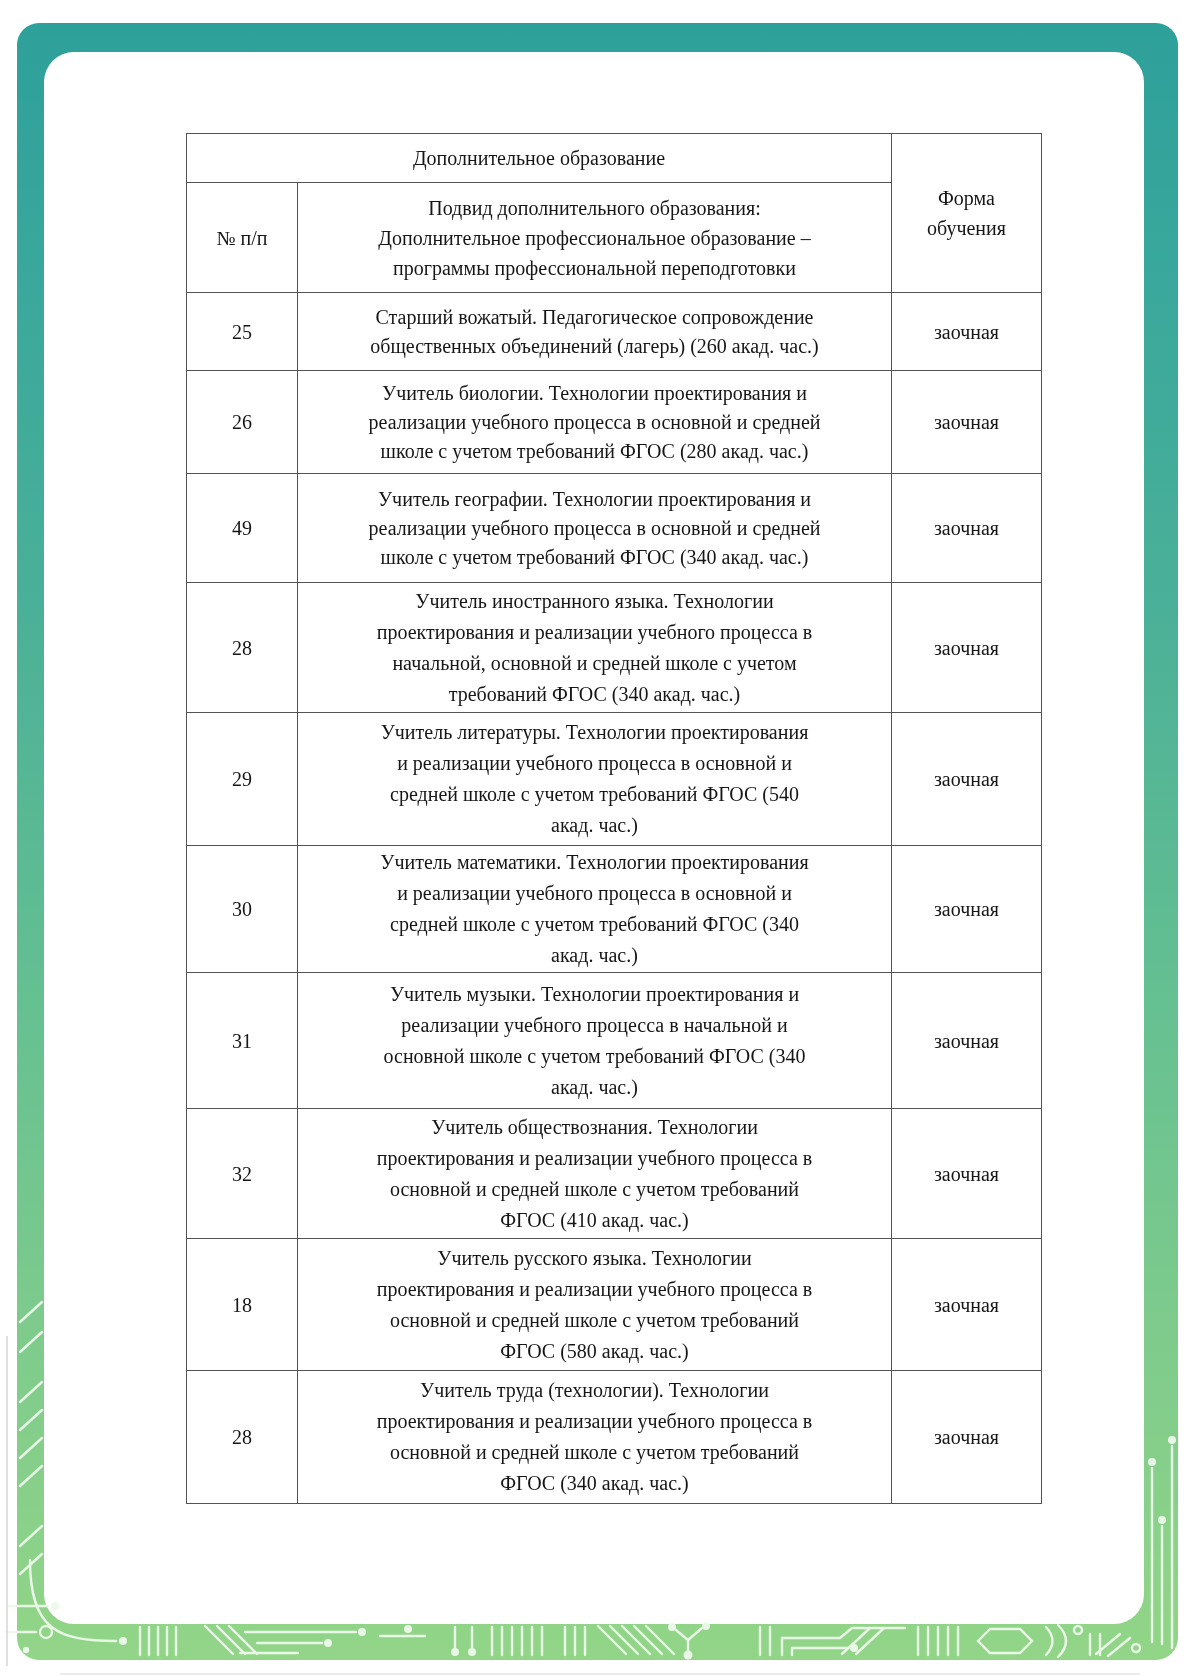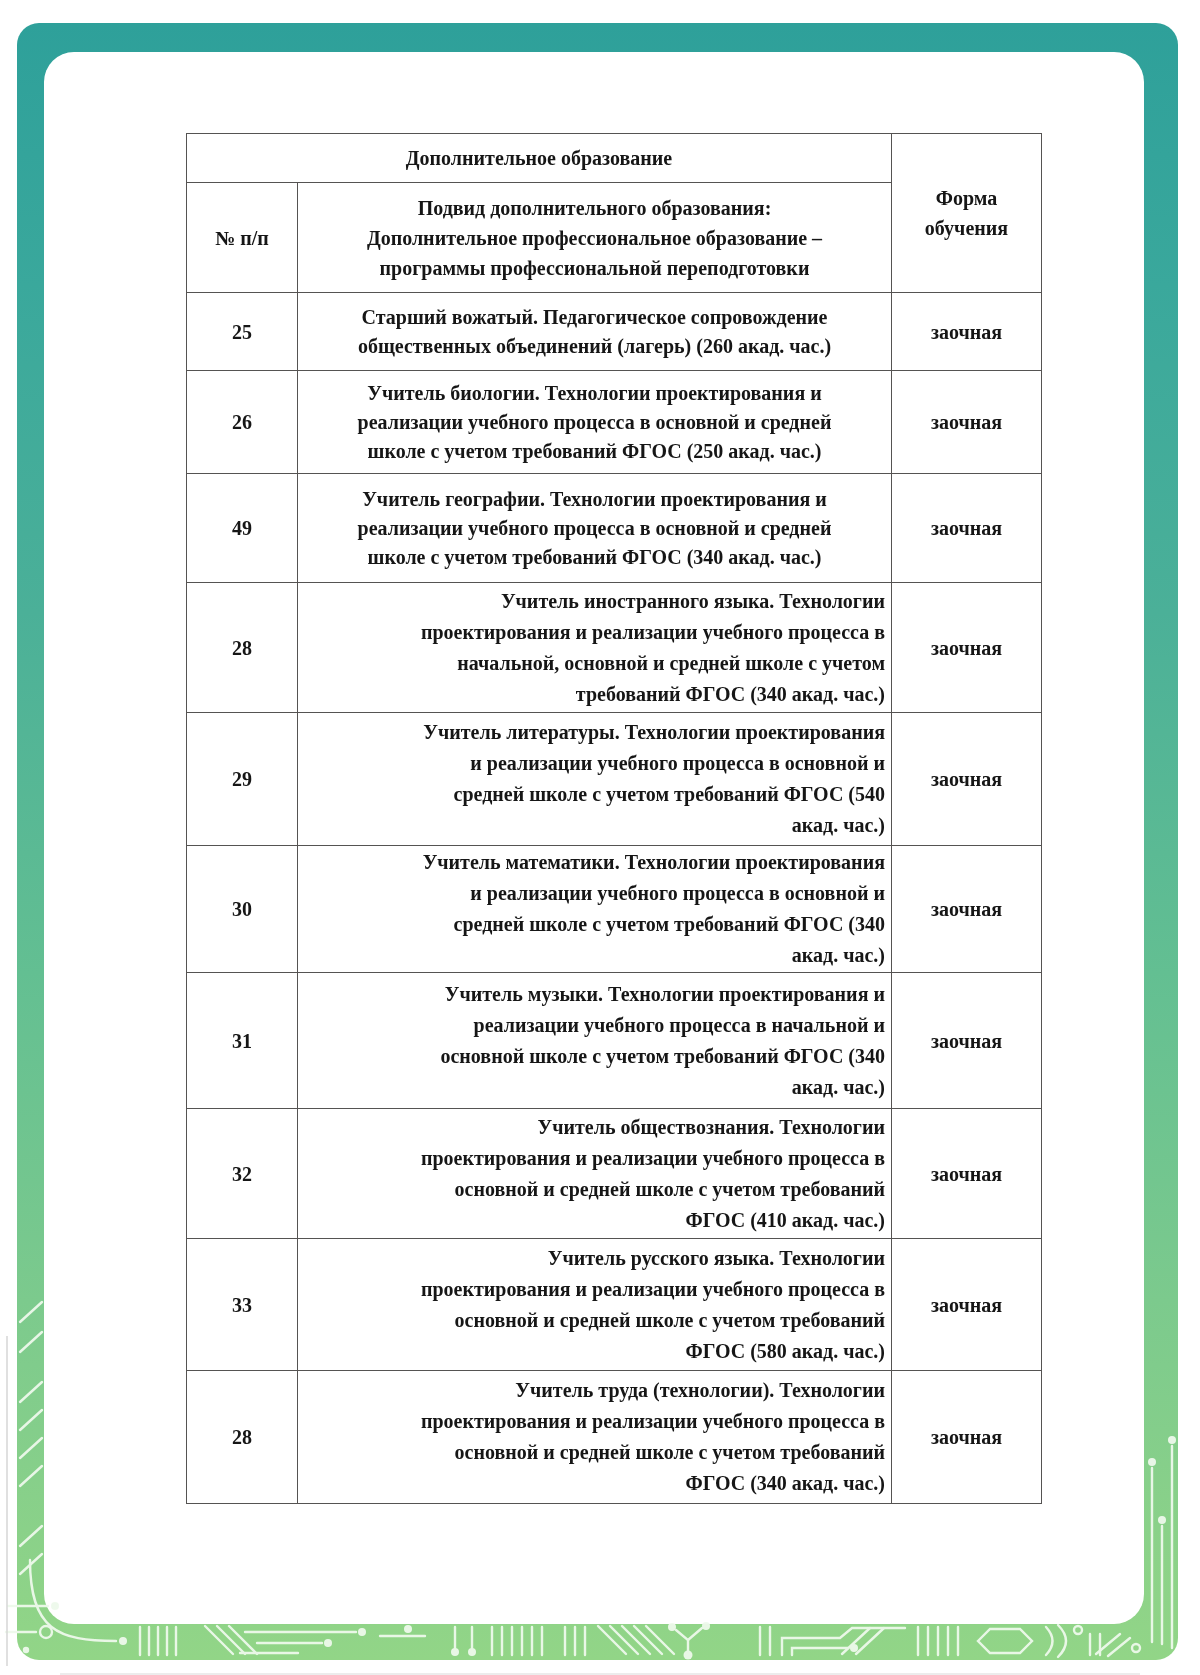--- a/index.html
+++ b/index.html
@@ -44,34 +44,34 @@
     position: absolute; left: 60px; right: 60px; bottom: 0;
     height: 2px; background: #ececec;
   }
 
   
   .doc-table {
     position: absolute; left: 186px; top: 133px;
     width: 855px;
     border-collapse: collapse; table-layout: fixed;
     color: #161616;
-    font-weight: 700; font-size: 20px;
+    font-weight: 400; font-size: 20px;
   }
   .doc-table td {
     border: 1.5px solid #555352;
     text-align: center; vertical-align: middle;
     padding: 0 6px;
     overflow: hidden;
   }
   .h-group   { line-height: 26px; }
   .h-prog    { white-space: pre-line; line-height: 30px; }
   .h-form    { white-space: pre-line; line-height: 30px; }
   .t-num     { line-height: 24px; }
   .t-prog    { white-space: pre-line; line-height: 29px; padding: 0 16px; }
-  .t-prog.lh4 { line-height: 31px; text-align: right; }
+  .t-prog.lh4 { line-height: 31px; }
   .t-form    { line-height: 24px; }
 </style>
 </head>
 <body>
 
 <div class="frame-outer"></div>
 <div class="frame-inner"></div>
 
 <svg class="circuit-svg" viewBox="0 0 1200 1675" xmlns="http://www.w3.org/2000/svg">
   <g stroke="#eef9ec" stroke-width="2.4" fill="none" stroke-linecap="round" opacity="0.95">
@@ -192,21 +192,21 @@
     <tr style="height:78px">
       <td class="t-num">25</td>
       <td class="t-prog">Старший вожатый. Педагогическое сопровождение
 общественных объединений (лагерь) (260 акад. час.)</td>
       <td class="t-form">заочная</td>
     </tr>
     <tr style="height:103px">
       <td class="t-num">26</td>
       <td class="t-prog">Учитель биологии. Технологии проектирования и
 реализации учебного процесса в основной и средней
-школе с учетом требований ФГОС (250 акад. час.)</td>
+школе с учетом требований ФГОС (280 акад. час.)</td>
       <td class="t-form">заочная</td>
     </tr>
     <tr style="height:109px">
       <td class="t-num">49</td>
       <td class="t-prog">Учитель географии. Технологии проектирования и
 реализации учебного процесса в основной и средней
 школе с учетом требований ФГОС (340 акад. час.)</td>
       <td class="t-form">заочная</td>
     </tr>
     <tr style="height:130px">
@@ -243,21 +243,21 @@
     </tr>
     <tr style="height:130px">
       <td class="t-num">32</td>
       <td class="t-prog lh4">Учитель обществознания. Технологии
 проектирования и реализации учебного процесса в
 основной и средней школе с учетом требований
 ФГОС (410 акад. час.)</td>
       <td class="t-form">заочная</td>
     </tr>
     <tr style="height:132px">
-      <td class="t-num">33</td>
+      <td class="t-num">18</td>
       <td class="t-prog lh4">Учитель русского языка. Технологии
 проектирования и реализации учебного процесса в
 основной и средней школе с учетом требований
 ФГОС (580 акад. час.)</td>
       <td class="t-form">заочная</td>
     </tr>
     <tr style="height:133px">
       <td class="t-num">28</td>
       <td class="t-prog lh4">Учитель труда (технологии). Технологии
 проектирования и реализации учебного процесса в

